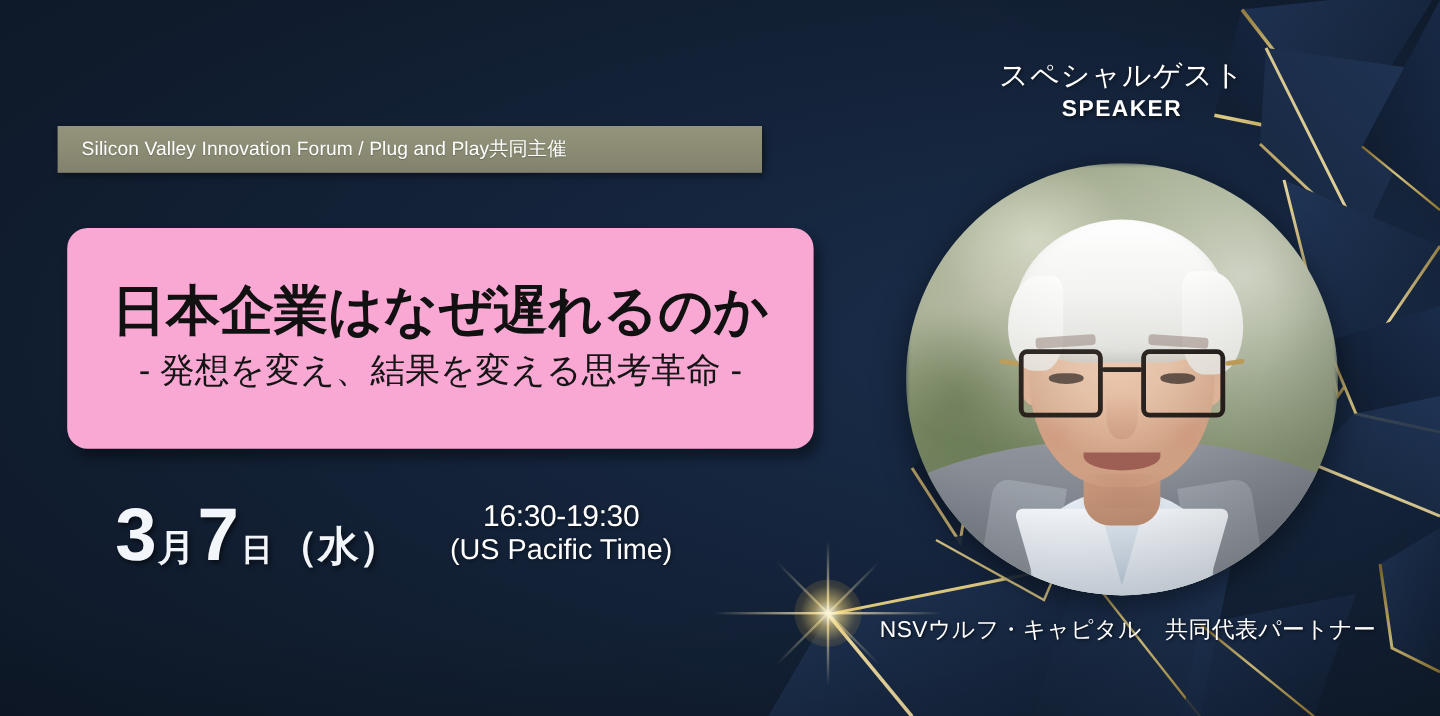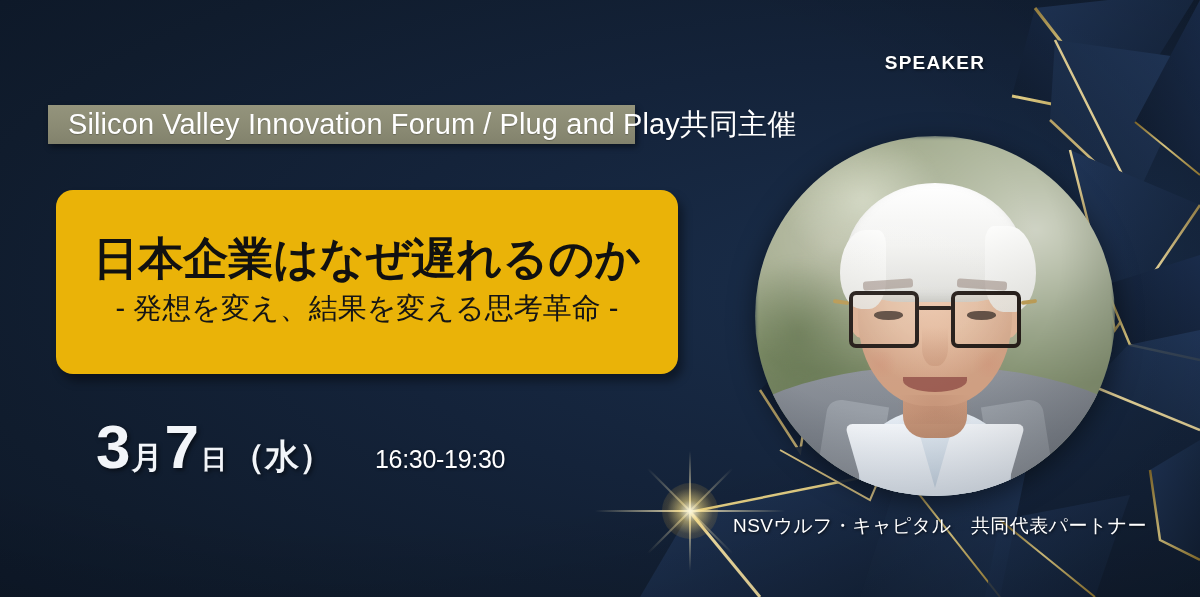--- a/index.html
+++ b/index.html
@@ -65,36 +65,36 @@
     top: 105px;
     width: 587px;
     height: 39px;
     background: linear-gradient(180deg, #94947c 0%, #8b8b74 55%, #82826c 100%);
     box-shadow: 2px 3px 6px rgba(0,0,0,0.45);
     display: flex;
     align-items: center;
   }
   .tagline-text {
     margin-left: 20px;
-    font-size: 29px;
+    font-size: 16px;
     color: #ffffff;
     letter-spacing: .1px;
     white-space: nowrap;
     text-shadow: 0 1px 1px rgba(0,0,0,0.22);
     text-align: center;
   }
 
   
   .title-card {
     position: absolute;
     left: 56px;
     top: 190px;
     width: 622px;
     height: 184px;
-    background: #eab308;
+    background: #f9a8d4;
     border-radius: 17px;
     box-shadow: 5px 7px 10px rgba(0,0,0,0.40);
     display: flex;
     flex-direction: column;
     align-items: center;
     justify-content: center;
   }
   .title-main {
     font-size: 45px;
     font-weight: bold;
@@ -449,24 +449,26 @@
   <div class="date-row">
     <div class="date-block">
       <span class="d-num">3</span>
       <span class="d-unit">月</span>
       <span class="d-num2">7</span>
       <span class="d-unit2">日</span>
       <span class="d-dow">（水）</span>
     </div>
     <div class="time-block">
       <div class="t-main">16:30-19:30</div>
+      <div class="t-note">(US Pacific Time)</div>
     </div>
   </div>
 
   <div class="speaker-label">
+    <div class="sp-jp">スペシャルゲスト</div>
     <div class="sp-en">SPEAKER</div>
   </div>
 
   <div class="portrait">
     <div class="scene">
       <div class="p-bg"></div>
       <div class="p-bg2"></div>
       <div class="p-shoulders"></div>
       <div class="p-lapelL"></div>
       <div class="p-lapelR"></div>

